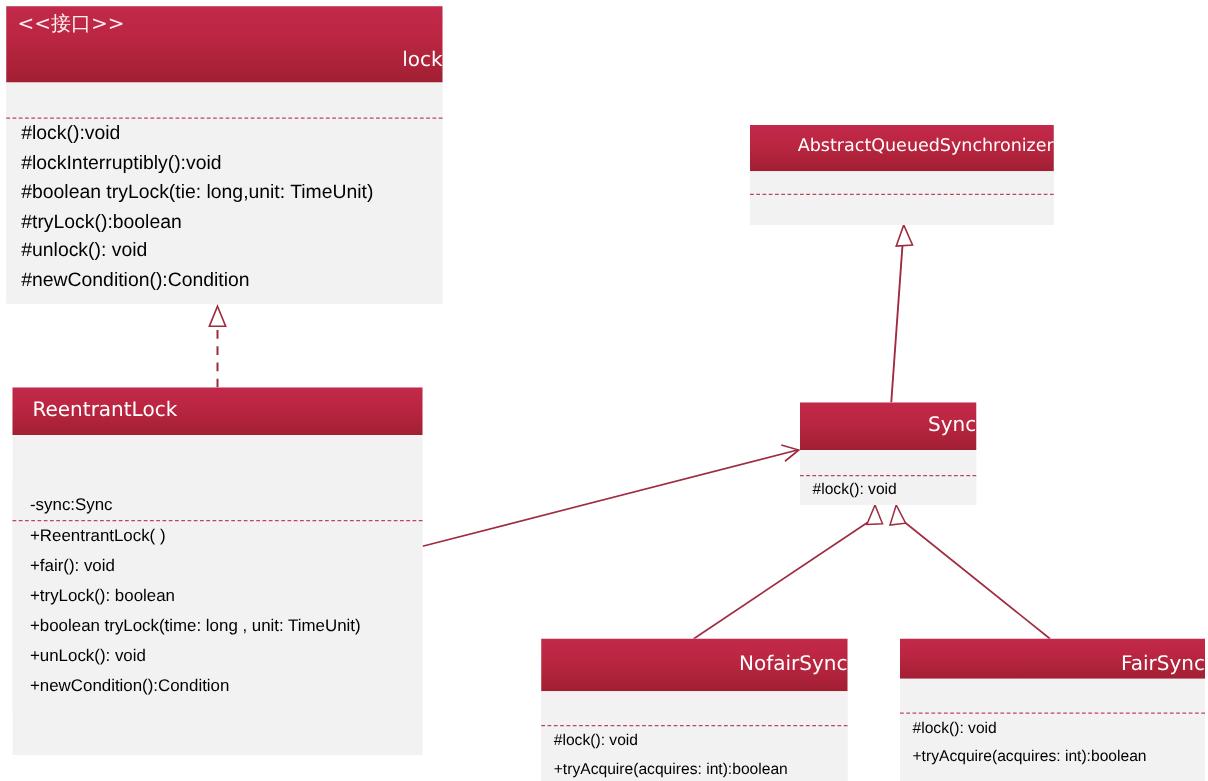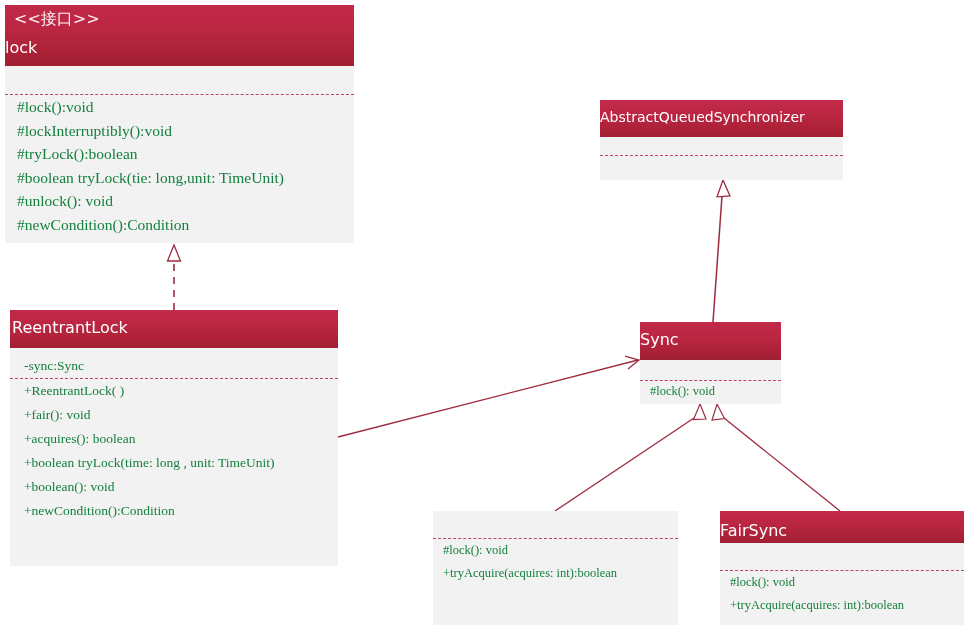--- a/index.html
+++ b/index.html
@@ -38,61 +38,61 @@
     position: absolute;
     left: 9px;
     top: 4px;
     font-size: 16px;
     color: #fdeff2;
     letter-spacing: 0px;
     white-space: nowrap;
   }
   .hdr-name {
     width: 100%;
-    text-align: left;
+    text-align: right;
     color: #ffffff;
     white-space: nowrap;
   }
   .uml-body {
     position: relative;
     box-sizing: border-box;
     background: #f2f2f2;
     padding: 0;
   }
   .member-list {
     list-style: none;
     margin: 0;
     padding: 0;
   }
   .member-list li {
-    color: #15803d;
+    color: #000000;
     white-space: nowrap;
-    font-family: Liberation Serif, serif;
+    font-family: Liberation Sans, sans-serif;
   }
   .dash-sep {
     border: 0;
     border-top: 1px dashed #b9485c;
     margin: 0;
     height: 0;
   }
 
   
   #box-lock { left: 5px; top: 5px; width: 349px; height: 238px; }
   #box-lock .uml-header { height: 61px; }
   #box-lock .hdr-name { position: absolute; top: 33px; left: 0; font-size: 16px; }
   #box-lock .uml-body { height: 177px; }
   #box-lock .attrs-pad { height: 28px; }
   #box-lock .member-list li { font-size: 15.5px; line-height: 23.5px; padding-left: 12px; }
 
   
   #box-reentrantlock { left: 10px; top: 310px; width: 328px; height: 256px; }
   #box-reentrantlock .uml-header { height: 38px; }
-  #box-reentrantlock .hdr-name { position: absolute; top: 8px; left: 2px; width: auto; text-align: left; font-size: 16px; }
+  #box-reentrantlock .hdr-name { position: absolute; top: 8px; left: 16px; width: auto; text-align: left; font-size: 16px; }
   #box-reentrantlock .uml-body { height: 218px; }
-  #box-reentrantlock .attrs { padding-top: 6px; }
+  #box-reentrantlock .attrs { padding-top: 6px; margin-top: 38px; }
   #box-reentrantlock .member-list li { font-size: 13.5px; line-height: 24px; padding-left: 14px; }
 
   
   #box-aqs { left: 600px; top: 100px; width: 243px; height: 80px; }
   #box-aqs .uml-header { height: 37px; }
   #box-aqs .hdr-name { position: absolute; top: 9px; left: 0; font-size: 14px; }
   #box-aqs .uml-body { height: 43px; }
   #box-aqs .attrs-pad { height: 18px; }
   #box-aqs .ops-pad { height: 20px; }
 
@@ -165,43 +165,43 @@
   <div class="uml-header">
     <div class="hdr-stereotype">&lt;&lt;接口&gt;&gt;</div>
     <div class="hdr-name">lock</div>
   </div>
   <div class="uml-body">
     <div class="attrs-pad"></div>
     <hr class="dash-sep">
     <ul class="member-list">
       <li>#lock():void</li>
       <li>#lockInterruptibly():void</li>
+      <li>#boolean tryLock(tie: long,unit: TimeUnit)</li>
       <li>#tryLock():boolean</li>
-      <li>#boolean tryLock(tie: long,unit: TimeUnit)</li>
       <li>#unlock(): void</li>
       <li>#newCondition():Condition</li>
     </ul>
   </div>
 </div>
 
 <div class="uml-box" id="box-reentrantlock">
   <div class="uml-header">
     <div class="hdr-name">ReentrantLock</div>
   </div>
   <div class="uml-body">
     <ul class="member-list attrs">
       <li>-sync:Sync</li>
     </ul>
     <hr class="dash-sep">
     <ul class="member-list">
       <li>+ReentrantLock( )</li>
       <li>+fair(): void</li>
-      <li>+acquires(): boolean</li>
+      <li>+tryLock(): boolean</li>
       <li>+boolean tryLock(time: long , unit: TimeUnit)</li>
-      <li>+boolean(): void</li>
+      <li>+unLock(): void</li>
       <li>+newCondition():Condition</li>
     </ul>
   </div>
 </div>
 
 <div class="uml-box" id="box-aqs">
   <div class="uml-header">
     <div class="hdr-name">AbstractQueuedSynchronizer</div>
   </div>
   <div class="uml-body">
@@ -218,20 +218,23 @@
   <div class="uml-body">
     <div class="attrs-pad"></div>
     <hr class="dash-sep">
     <ul class="member-list">
       <li>#lock(): void</li>
     </ul>
   </div>
 </div>
 
 <div class="uml-box" id="box-nofairsync">
+  <div class="uml-header">
+    <div class="hdr-name">NofairSync</div>
+  </div>
   <div class="uml-body">
     <div class="attrs-pad"></div>
     <hr class="dash-sep">
     <ul class="member-list">
       <li>#lock(): void</li>
       <li>+tryAcquire(acquires: int):boolean</li>
     </ul>
   </div>
 </div>
 

